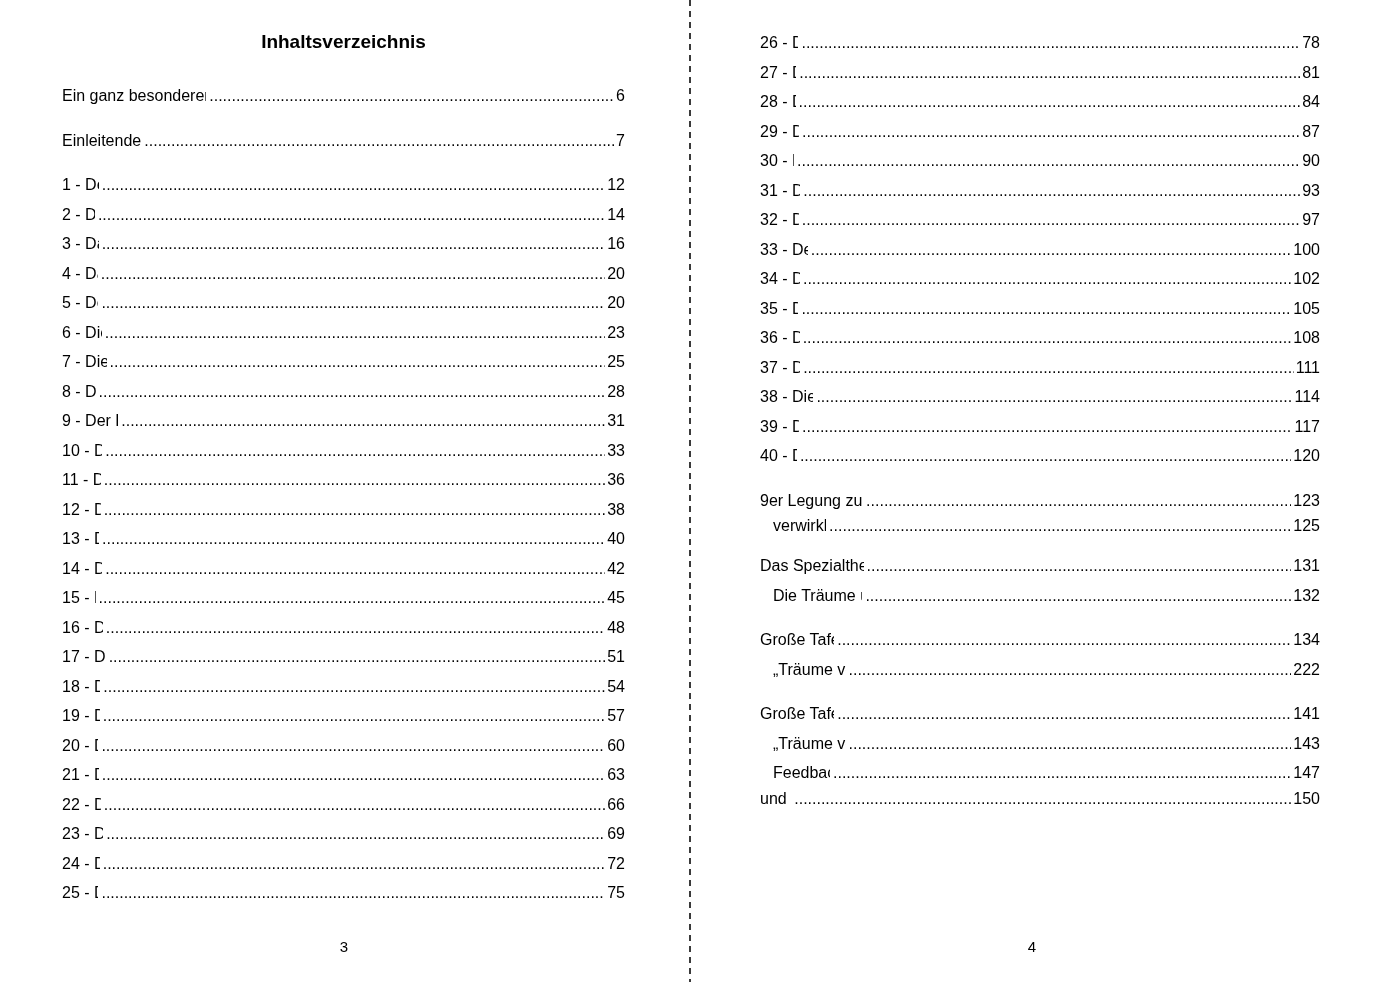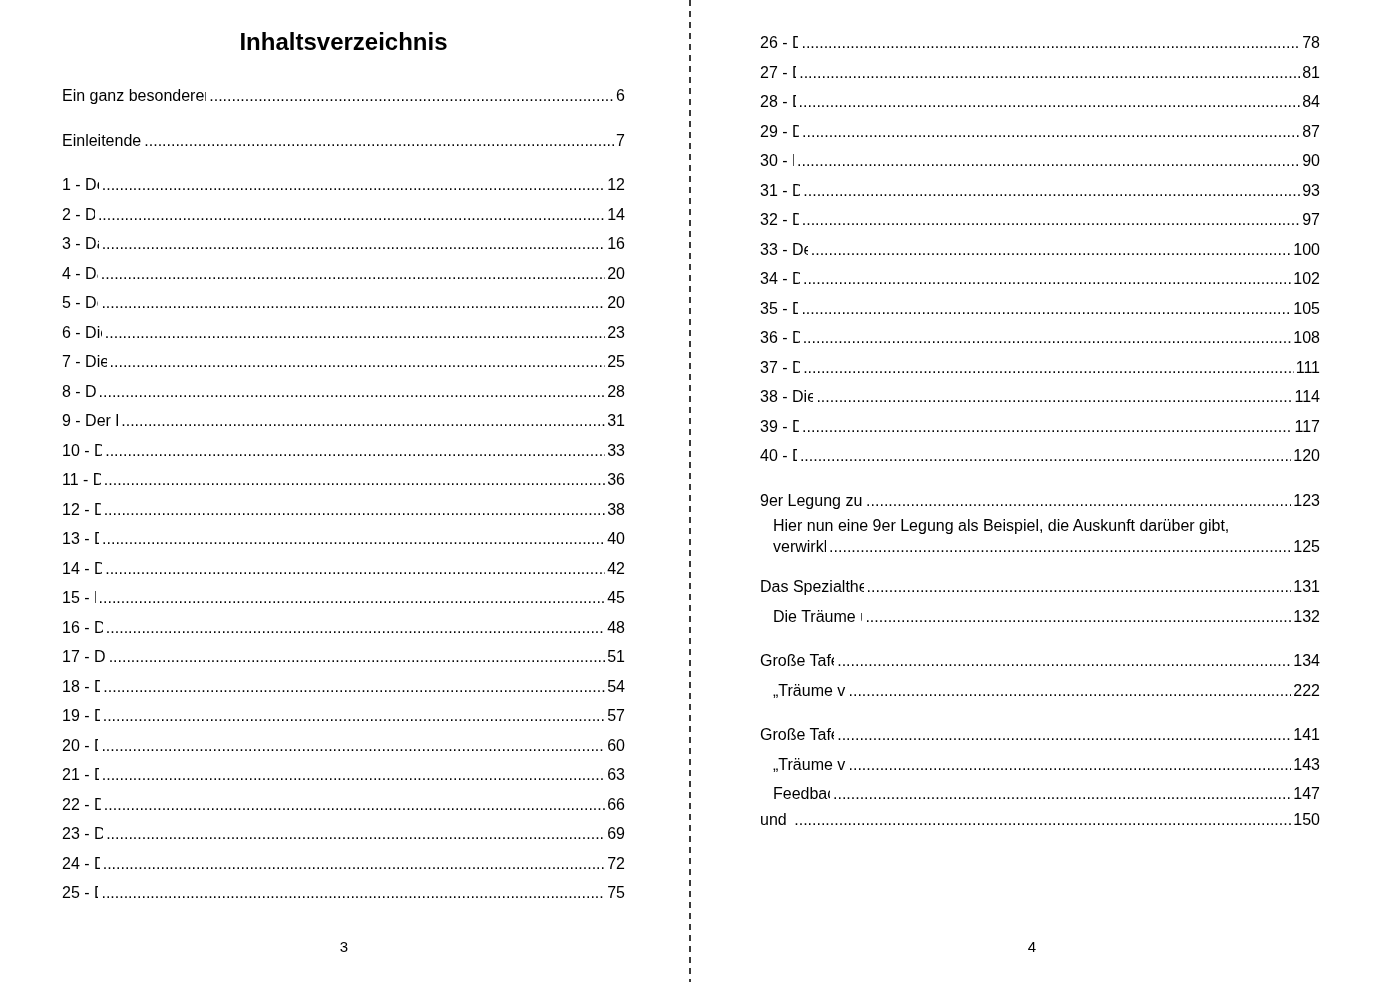--- a/index.html
+++ b/index.html
@@ -25,21 +25,21 @@
   .center-divider {
     position: absolute;
     left: 689px; top: 0;
     width: 2px; height: 982px;
     background: repeating-linear-gradient(to bottom, #3a3a3a 0 6px, transparent 6px 11px);
   }
 
   .toc-title {
     text-align: center;
     font-weight: bold;
-    font-size: 24px;
+    font-size: 19px;
     line-height: 28px;
     margin-bottom: 25px;
   }
 
   .toc-row {
     display: flex;
     align-items: baseline;
     font-size: 16px;
     line-height: 29.5px;
     white-space: nowrap;
@@ -293,23 +293,20 @@
           <span class="toc-label">40 - Die Hand</span>
           <span class="toc-dots"></span>
           <span class="toc-page">120</span>
         </div>
         <div class="toc-row gap">
           <span class="toc-label">9er Legung zu deinen Träumen und Visionen</span>
           <span class="toc-dots"></span>
           <span class="toc-page">123</span>
         </div>
         <div class="toc-row indent tight">
-          <span class="toc-label">Hier nun eine 9er Legung als Beispiel, die Auskunft darüber gibt,</span>
-        </div>
-        <div class="toc-row indent tight">
           <span class="toc-label">verwirklichen solltest. </span>
           <span class="toc-dots"></span>
           <span class="toc-page">125</span>
         </div>
         <div class="toc-row gap">
           <span class="toc-label">Das Spezialthema in der großen Tafel deuten </span>
           <span class="toc-dots"></span>
           <span class="toc-page">131</span>
         </div>
         <div class="toc-row indent">

